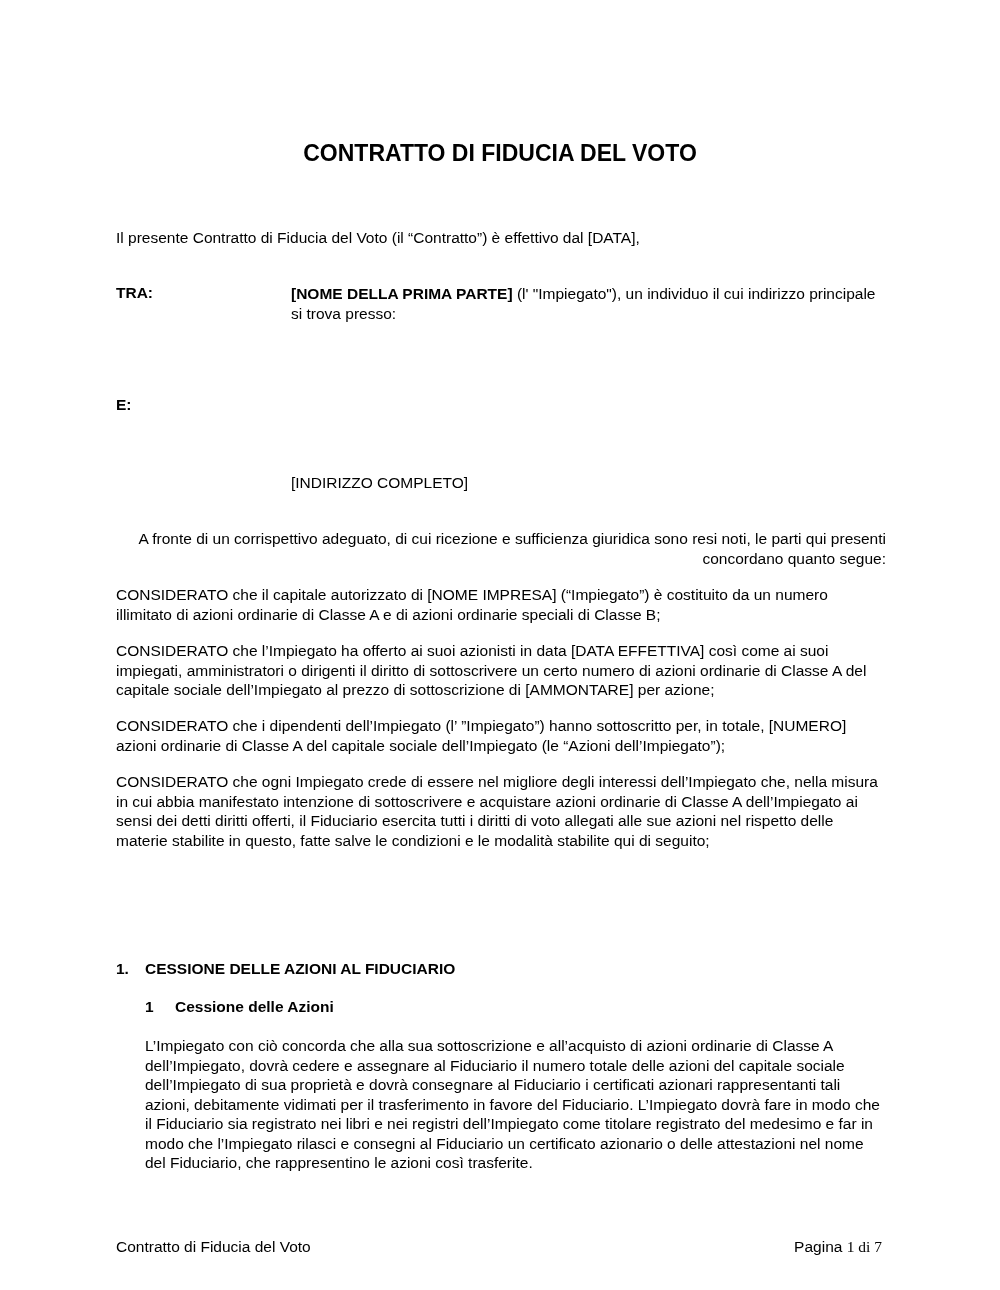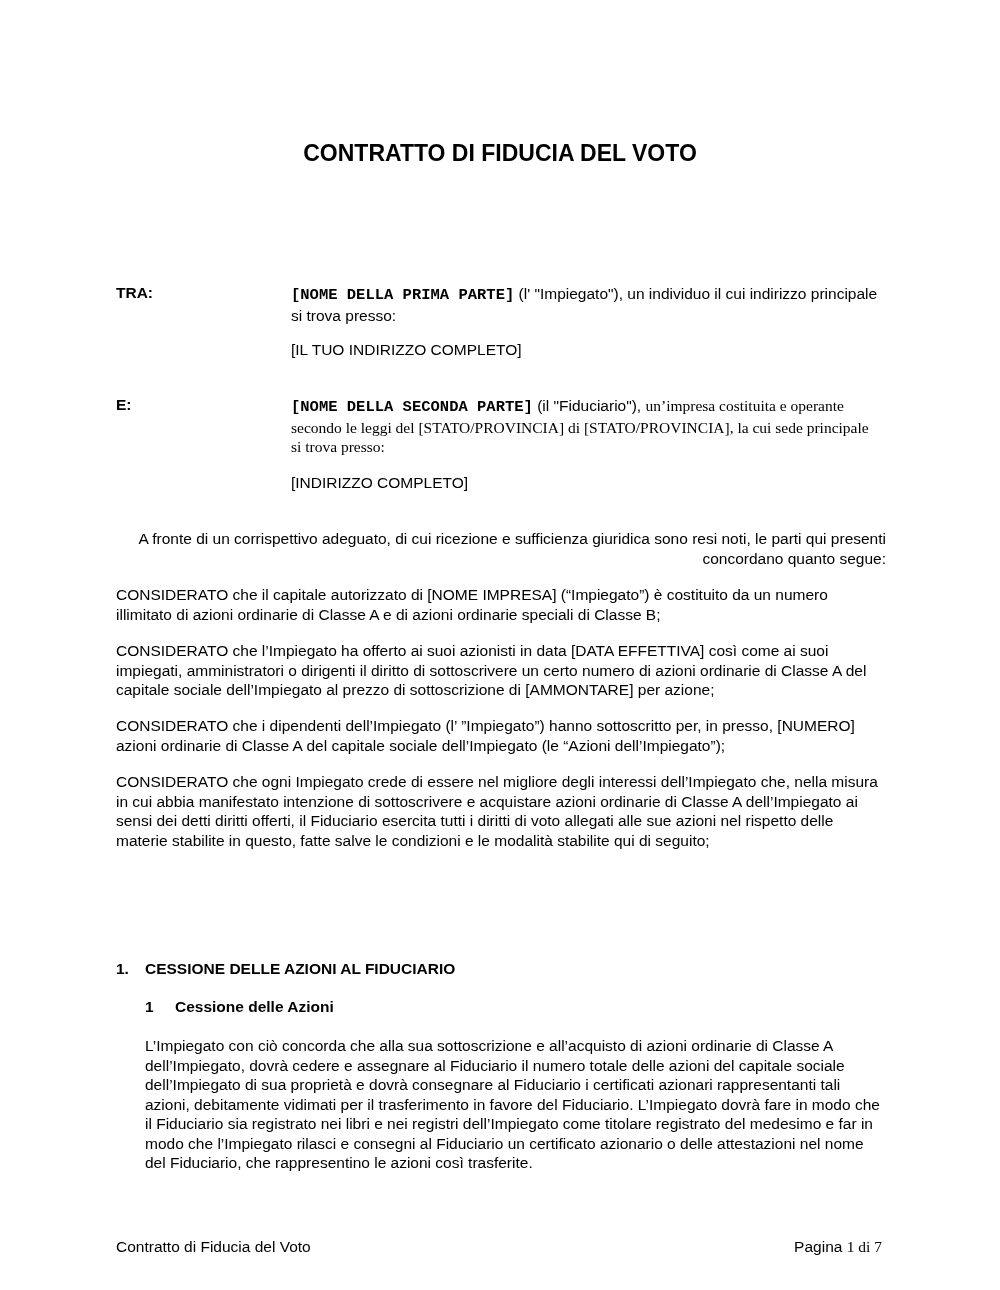--- a/index.html
+++ b/index.html
@@ -9,48 +9,45 @@
   }
   .page { position: absolute; left: 0; top: 0; width: 1000px; height: 1125px; margin-top: 24px; }
   .title {
     position: absolute; left: 0; width: 1000px; top: 116px; text-align: center;
     font-weight: bold; font-size: 23px; letter-spacing: 0;
   }
   .p { position: absolute; left: 116px; width: 770px; line-height: 19.5px; margin: 0; }
   .party-label { position: absolute; left: 116px; font-weight: bold; }
   .party-body { position: absolute; left: 291px; width: 590px; line-height: 19.5px; }
   .serif { font-family: "Liberation Serif", serif; font-size: 15.5px; }
-  .b { font-weight: bold; font-family: Liberation Mono, monospace; }
+  .b { font-weight: bold; }
   .sec-h { position: absolute; font-weight: bold; }
   .footer { position: absolute; top: 1214px; left: 116px; width: 766px; display: flex; justify-content: space-between; }
 </style>
 </head>
 <body>
 
 <div class="page">
 
   <div class="title">CONTRATTO DI FIDUCIA DEL VOTO</div>
 
+  <p class="p" style="top:204px;">Il presente Contratto di Fiducia del Voto (il “Contratto”) è effettivo dal [DATA],</p>
 
   <div class="party-label" style="top:260px;">TRA:</div>
   <div class="party-body" style="top:260px;">
     <span class="b">[NOME DELLA PRIMA PARTE]</span><span> (l' "Impiegato"), un individuo il cui indirizzo principale si trova presso:</span>
   </div>
-  <div class="party-body" style="top:316px;">[IL TUO INDIRIZZO COMPLETO]</div>
 
   <div class="party-label" style="top:372px;">E:</div>
-  <div class="party-body" style="top:372px;">
-    <span class="b">[NOME DELLA SECONDA PARTE]</span><span> (il "Fiduciario"), </span><span class="serif">un’impresa costituita e operante secondo le leggi del [STATO/PROVINCIA] di [STATO/PROVINCIA], la cui sede principale si trova presso:</span>
-  </div>
   <div class="party-body" style="top:449px;">[INDIRIZZO COMPLETO]</div>
 
   <p class="p" style="top:505px;text-align:right;">A fronte di un corrispettivo adeguato, di cui ricezione e sufficienza giuridica sono resi noti, le parti qui presenti concordano quanto segue:</p>
   <p class="p" style="top:561px;">CONSIDERATO che il capitale autorizzato di [NOME IMPRESA] (“Impiegato”) è costituito da un numero illimitato di azioni ordinarie di Classe A e di azioni ordinarie speciali di Classe B;</p>
   <p class="p" style="top:617px;">CONSIDERATO che l’Impiegato ha offerto ai suoi azionisti in data [DATA EFFETTIVA] così come ai suoi impiegati, amministratori o dirigenti il diritto di sottoscrivere un certo numero di azioni ordinarie di Classe A del capitale sociale dell’Impiegato al prezzo di sottoscrizione di [AMMONTARE] per azione;</p>
-  <p class="p" style="top:692px;">CONSIDERATO che i dipendenti dell’Impiegato (l’ ”Impiegato”) hanno sottoscritto per, in presso, [NUMERO] azioni ordinarie di Classe A del capitale sociale dell’Impiegato (le “Azioni dell’Impiegato”);</p>
+  <p class="p" style="top:692px;">CONSIDERATO che i dipendenti dell’Impiegato (l’ ”Impiegato”) hanno sottoscritto per, in totale, [NUMERO] azioni ordinarie di Classe A del capitale sociale dell’Impiegato (le “Azioni dell’Impiegato”);</p>
   <p class="p" style="top:748px;">CONSIDERATO che ogni Impiegato crede di essere nel migliore degli interessi dell’Impiegato che, nella misura in cui abbia manifestato intenzione di sottoscrivere e acquistare azioni ordinarie di Classe A dell’Impiegato ai sensi dei detti diritti offerti, il Fiduciario esercita tutti i diritti di voto allegati alle sue azioni nel rispetto delle materie stabilite in questo, fatte salve le condizioni e le modalità stabilite qui di seguito;</p>
 
   <div class="sec-h" style="top:936px; left:116px;">1.</div>
   <div class="sec-h" style="top:936px; left:145px;">CESSIONE DELLE AZIONI AL FIDUCIARIO</div>
 
   <div class="sec-h" style="top:974px; left:145px;">1</div>
   <div class="sec-h" style="top:974px; left:175px;text-align:right;">Cessione delle Azioni</div>
 
   <p class="p" style="top:1012px; left:145px; width:740px;">L’Impiegato con ciò concorda che alla sua sottoscrizione e all’acquisto di azioni ordinarie di Classe A dell’Impiegato, dovrà cedere e assegnare al Fiduciario il numero totale delle azioni del capitale sociale dell’Impiegato di sua proprietà e dovrà consegnare al Fiduciario i certificati azionari rappresentanti tali azioni, debitamente vidimati per il trasferimento in favore del Fiduciario. L’Impiegato dovrà fare in modo che il Fiduciario sia registrato nei libri e nei registri dell’Impiegato come titolare registrato del medesimo e far in modo che l’Impiegato rilasci e consegni al Fiduciario un certificato azionario o delle attestazioni nel nome del Fiduciario, che rappresentino le azioni così trasferite.</p>
 

